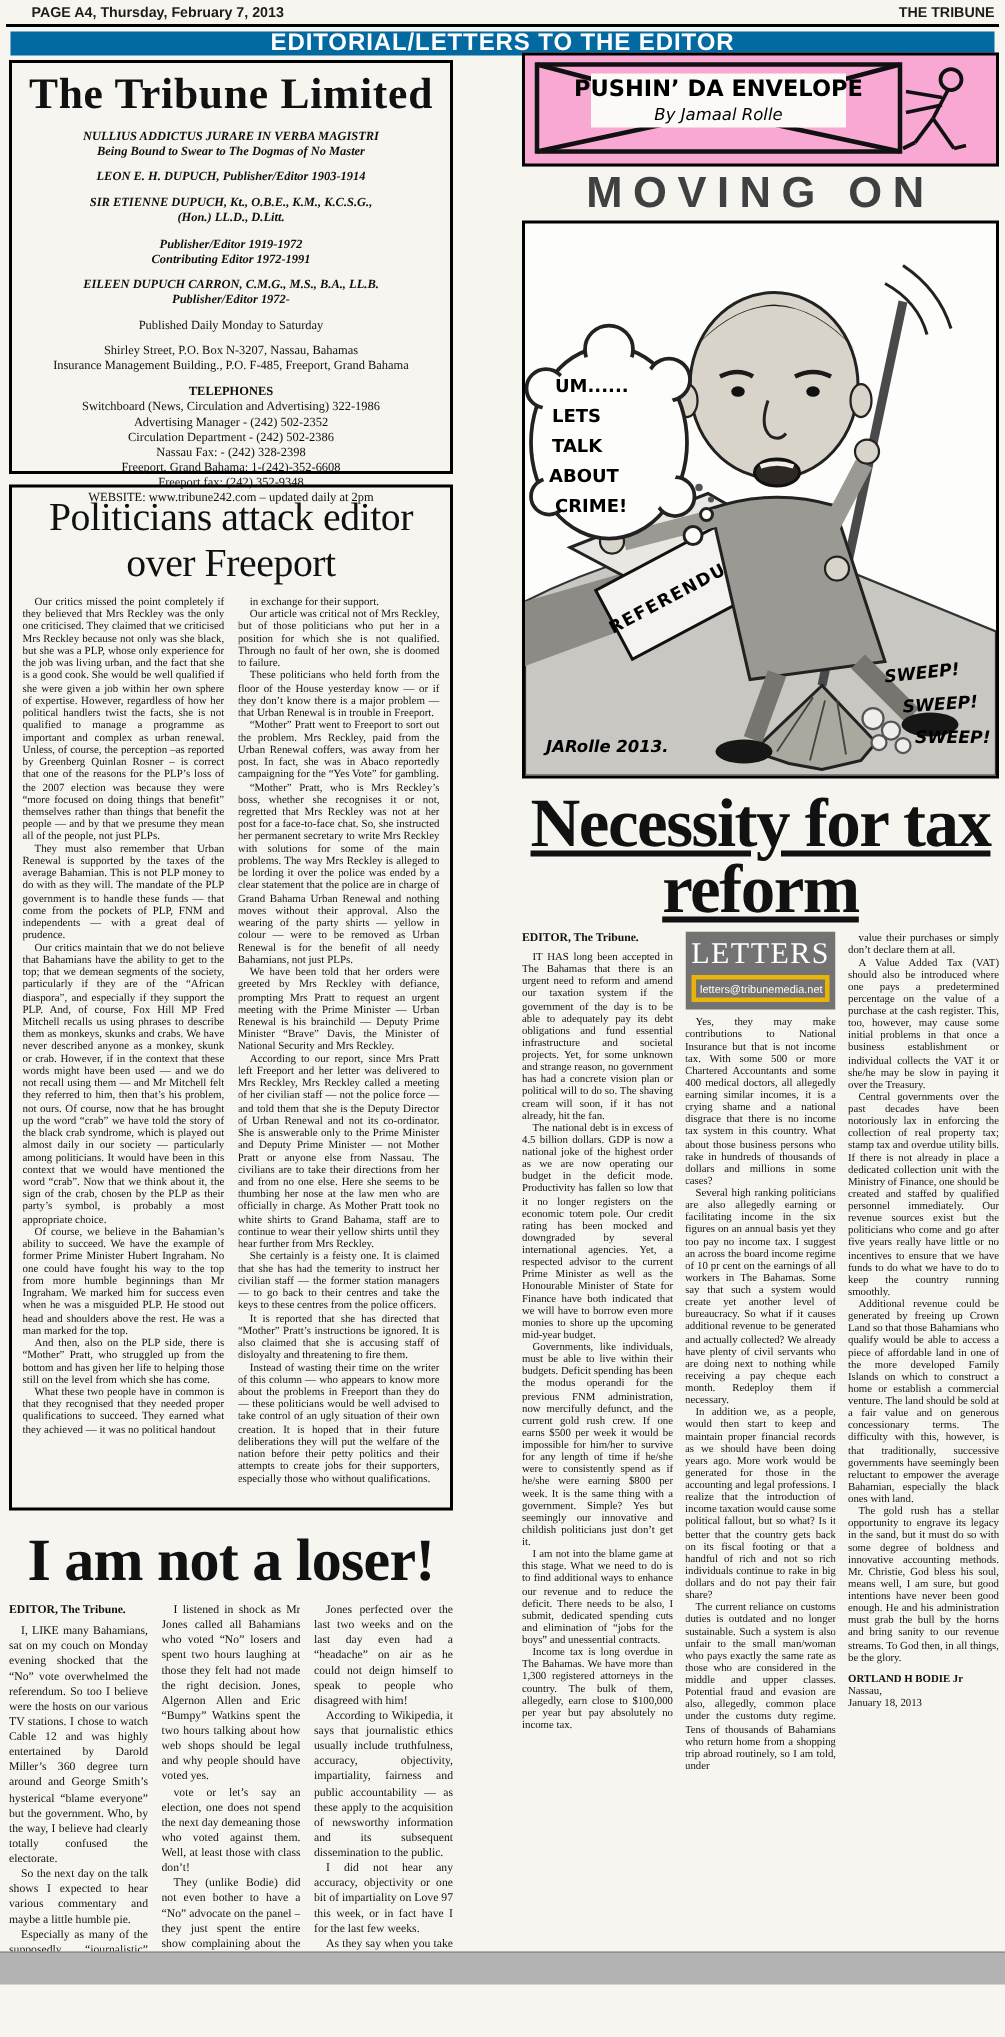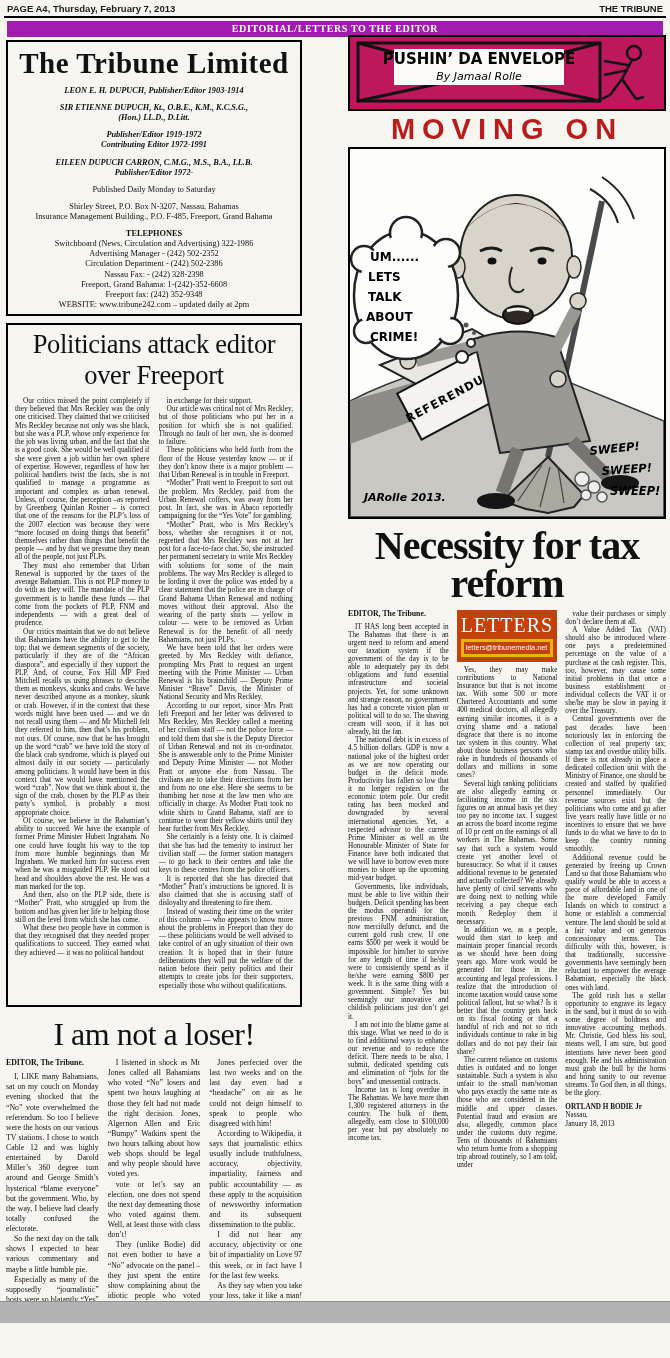--- a/index.html
+++ b/index.html
@@ -1,64 +1,64 @@
 <!DOCTYPE html>
 <html><head>
 <meta charset="utf-8">
 <style>
   html,body{margin:0;padding:0;}
   body{width:670px;height:1358px;background:#f6f5f0;color:#111;
        font-family:"Liberation Serif","DejaVu Serif",serif;position:relative;overflow:hidden;}
   .page{position:absolute;inset:0;}
 
   
-  .top-header{position:absolute;top:3px;left:7px;right:7px;display:flex;justify-content:space-between;
+  .top-header{position:absolute;top:3px;left:21px;right:7px;display:flex;justify-content:space-between;
               font-family:"Liberation Sans",sans-serif;font-weight:bold;font-size:9.5px;color:#1c1c1c;}
   .top-rule{position:absolute;top:16px;left:4px;right:4px;height:2px;background:#000;}
-  .banner{position:absolute;top:21px;left:7px;right:7px;height:16px;background:#a21caf;color:#fff;
-          font-family:Liberation Serif, serif;font-weight:bold;font-size:10px;line-height:16px;
+  .banner{position:absolute;top:21px;left:7px;right:7px;height:16px;background:#0369a1;color:#fff;
+          font-family:Liberation Sans, sans-serif;font-weight:bold;font-size:16px;line-height:16px;
           text-align:center;letter-spacing:.6px;}
 
   
   .left-col{position:absolute;left:6px;top:40px;width:296px;}
   .masthead-box{border:2px solid #000;height:276px;text-align:center;padding-top:5px;box-sizing:border-box;}
   .mast-title{font-size:29px;font-weight:bold;margin:0 0 6px;letter-spacing:.5px;}
   .mast-group{margin:0 0 7px;}
   .mast-group p{margin:0;font-size:8.3px;line-height:1.22;}
   .mast-italic p{font-style:italic;font-weight:bold;}
   .mast-bold-first p:first-child{font-weight:bold;}
 
   .editorial-box{border:2px solid #000;margin-top:7px;height:684px;box-sizing:border-box;padding:3px 7px;overflow:hidden;}
   .editorial-headline{font-size:26.5px;font-weight:400;margin:1px 0 6px;text-align:center;letter-spacing:-.3px;}
   .cols2{display:flex;gap:9px;}
   .cols2 .col{flex:1;height:636px;overflow:hidden;}
   .cols2 p{margin:0;font-size:7.3px;line-height:1.13;text-align:justify;text-indent:8px;}
 
   .loser-section{margin-top:9px;}
-  .loser-headline{font-size:32px;font-weight:400;text-align:center;margin:0 0 5px;letter-spacing:-.5px;}
+  .loser-headline{font-size:40px;font-weight:700;text-align:center;margin:0 0 5px;letter-spacing:-.5px;}
   .cols3{display:flex;gap:9px;}
   .cols3 .col{flex:1;height:250px;overflow:hidden;}
   .cols3 p{margin:0;font-size:7.8px;line-height:1.3;text-align:justify;text-indent:8px;}
   .salutation{font-weight:bold;font-size:8.2px;text-indent:0 !important;margin-bottom:4px !important;}
   .sig-name{font-weight:bold;text-indent:0 !important;margin-top:6px !important;}
   .sig-line{text-indent:0 !important;}
 
   
   .right-col{position:absolute;left:348px;top:35px;width:318px;}
-  .strip-box{border:2px solid #000;height:76px;box-sizing:border-box;background:#be185d;}
+  .strip-box{border:2px solid #000;height:76px;box-sizing:border-box;background:#f9a8d4;}
   .moving-on{font-family:"Liberation Sans",sans-serif;font-weight:900;font-size:29px;letter-spacing:7px;
-             text-align:center;margin:1px 0;line-height:34px;color:#b91c1c;}
+             text-align:center;margin:1px 0;line-height:34px;color:#404040;}
   .cartoon-box{border:2px solid #000;height:372px;box-sizing:border-box;background:#fdfdfb;position:relative;}
-  .tax-headline{font-size:40px;font-weight:bold;text-align:center;line-height:.96;margin:8px 0 6px;letter-spacing:-1px;}
+  .tax-headline{font-size:46px;font-weight:bold;text-align:center;line-height:.96;margin:8px 0 6px;letter-spacing:-1px;text-decoration:underline;}
   .tax-cols{display:flex;gap:8px;}
   .tax-cols .col{flex:1;height:612px;overflow:hidden;}
   .tax-cols p{margin:0;font-size:7.2px;line-height:1.13;text-align:justify;text-indent:7px;}
   .tax-cols .salutation{font-size:7.8px;}
 
-  .letters-box{background:#c2410c;color:#fff;text-align:left;padding:4px 4px 5px;margin-bottom:4px;}
+  .letters-box{background:#737373;color:#fff;text-align:right;padding:4px 4px 5px;margin-bottom:4px;}
   .letters-title{font-size:20px;font-weight:400;letter-spacing:1px;line-height:22px;font-family:"Liberation Serif",serif;}
   .letters-email{border:3px solid #eab308;font-size:7.3px;padding:1.5px 2px;margin-top:3px;font-family:"Liberation Sans",sans-serif;}
 
   .gray-band{position:absolute;left:0;top:1301px;width:670px;height:21px;background:#b3b3b3;border-top:1px solid #8f8f8f;}
 
   svg text{font-family:"DejaVu Sans",sans-serif;}
 </style>
 </head>
 <body>
 
@@ -68,20 +68,24 @@
     <span>PAGE A4, Thursday, February 7, 2013</span>
     <span>THE TRIBUNE</span>
   </div>
   <div class="top-rule"></div>
   <div class="banner">EDITORIAL/LETTERS TO THE EDITOR</div>
 
   <div class="left-col">
 
     <div class="masthead-box">
       <div class="mast-title">The Tribune Limited</div>
+      <div class="mast-group mast-italic">
+          <p>NULLIUS ADDICTUS JURARE IN VERBA MAGISTRI</p>
+          <p>Being Bound to Swear to The Dogmas of No Master</p>
+        </div>
       <div class="mast-group mast-italic">
           <p>LEON E. H. DUPUCH, Publisher/Editor 1903-1914</p>
         </div>
       <div class="mast-group mast-italic">
           <p>SIR ETIENNE DUPUCH, Kt., O.B.E., K.M., K.C.S.G.,</p>
           <p>(Hon.) LL.D., D.Litt.</p>
         </div>
       <div class="mast-group mast-italic">
           <p>Publisher/Editor 1919-1972</p>
           <p>Contributing Editor 1972-1991</p>

